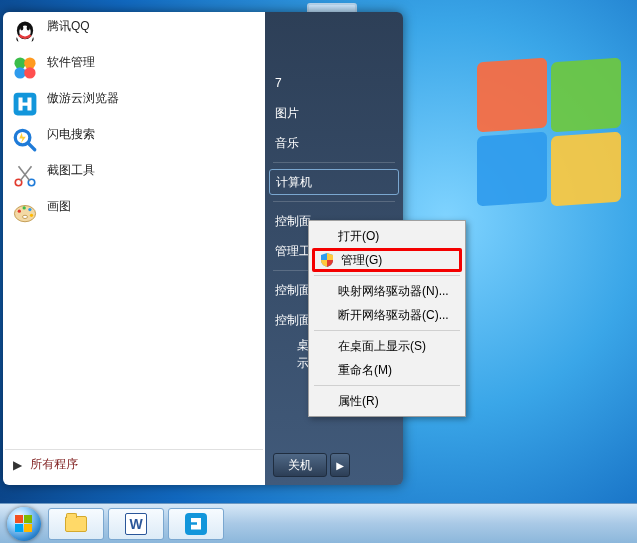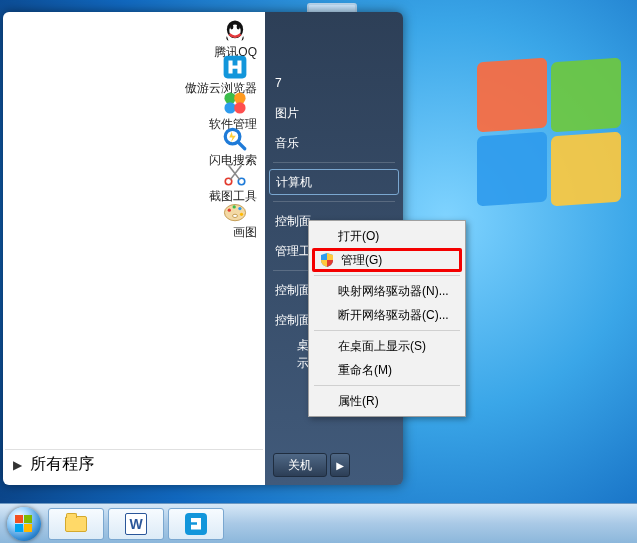--- a/index.html
+++ b/index.html
@@ -14,26 +14,26 @@
   .q4{background:#ffc93c;left:74px;top:74px;transform:skewY(-4deg);}
   .monitor-icon{position:absolute;left:302px;top:3px;width:60px;height:55px;}
   .monitor-icon .screen{width:50px;height:35px;background:linear-gradient(#cfe9ff,#6db9f0);border:2px solid #b8d5ee;border-radius:3px;margin:0 auto;}
   .monitor-icon .stand{width:12px;height:10px;background:#d0d0d0;margin:0 auto;}
   .monitor-icon .base{width:30px;height:5px;background:#b0b0b0;border-radius:2px;margin:0 auto;}
   .start-menu{position:absolute;left:3px;top:12px;width:400px;height:473px;display:flex;
     border-radius:6px;box-shadow:0 0 12px rgba(0,0,0,.5);overflow:visible;}
   .left-panel{width:262px;background:#fff;border-top-left-radius:6px;border-bottom-left-radius:6px;
     display:flex;flex-direction:column;padding:6px 2px;}
   .program-list{flex:1;}
-  .program-item{display:flex;align-items:flex-end;height:36px;padding:0 6px;cursor:pointer;border-radius:3px;flex-direction:column;}
+  .program-item{display:flex;align-items:flex-start;height:36px;padding:0 6px;cursor:pointer;border-radius:3px;}
   .program-item .icon{width:28px;height:28px;margin-right:8px;display:flex;align-items:center;justify-content:center;font-size:20px;}
   .program-item .label{font-size:12px;color:#222;}
   .all-programs{display:flex;align-items:center;height:30px;padding:0 8px;border-top:1px solid #e0e0e0;cursor:pointer;}
   .all-programs .arrow{font-size:12px;margin-right:8px;color:#333;}
-  .all-programs .label{font-size:16px;color:#000000;}
+  .all-programs .label{font-size:12px;color:#7f1d1d;}
   .right-panel{width:138px;background:linear-gradient(#2d3f57,#415a7a);border-top-right-radius:6px;border-bottom-right-radius:6px;
     display:flex;flex-direction:column;padding-top:56px;position:relative;}
   .right-item{height:30px;display:flex;align-items:center;padding:0 10px;color:#fff;font-size:12px;cursor:pointer;}
   .right-item.hl{border:1px solid #7aa7d0;border-radius:3px;margin:2px 4px;height:26px;padding:0 6px;align-items:center;}
   .sep{height:1px;background:rgba(255,255,255,.18);margin:4px 8px;}
   .shutdown-row{display:flex;align-items:center;margin:auto 8px 8px 8px;}
   .shutdown-btn{width:54px;height:24px;background:linear-gradient(#4f6886,#2c3e56);border:1px solid #1f2d3f;border-radius:3px;
     color:#fff;font-size:12px;display:flex;align-items:center;justify-content:center;cursor:pointer;}
   .shutdown-arrow{width:20px;height:24px;background:linear-gradient(#4f6886,#2c3e56);border:1px solid #1f2d3f;border-radius:3px;
     margin-left:3px;color:#fff;font-size:10px;display:flex;align-items:center;justify-content:center;cursor:pointer;}
@@ -100,39 +100,39 @@
                 <path d="M9 20 Q16 26 23 20" stroke="#e4393c" stroke-width="3" fill="none"></path>
                 <path d="M6 22 q-2 4 2 6" fill="#111"></path>
                 <path d="M26 22 q2 4 -2 6" fill="#111"></path>
               </svg>
           </span>
           <span class="label">腾讯QQ</span>
         </div>
 
 
         <div class="program-item">
-          <span class="icon ic-maxthon">
-            <svg viewBox="0 0 32 32">
-                <rect x="2" y="2" width="28" height="28" rx="5" fill="#1296db"></rect>
-                <path d="M8 8 h5 v6 h6 v-6 h5 v16 h-5 v-6 h-6 v6 h-5 z" fill="#fff"></path>
-              </svg>
-          </span>
-          <span class="label">傲游云浏览器</span>
-        </div>
-
-        <div class="program-item">
           <span class="icon ic-soft">
             <svg viewBox="0 0 32 32">
                 <circle cx="10" cy="10" r="7" fill="#3bbd4a"></circle>
                 <circle cx="22" cy="10" r="7" fill="#ff9a1f"></circle>
                 <circle cx="10" cy="22" r="7" fill="#2e9bed"></circle>
                 <circle cx="22" cy="22" r="7" fill="#ff4f4f"></circle>
               </svg>
           </span>
           <span class="label">软件管理</span>
+        </div>
+
+        <div class="program-item">
+          <span class="icon ic-maxthon">
+            <svg viewBox="0 0 32 32">
+                <rect x="2" y="2" width="28" height="28" rx="5" fill="#1296db"></rect>
+                <path d="M8 8 h5 v6 h6 v-6 h5 v16 h-5 v-6 h-6 v6 h-5 z" fill="#fff"></path>
+              </svg>
+          </span>
+          <span class="label">傲游云浏览器</span>
         </div>
 
         <div class="program-item">
           <span class="icon ic-search">
             <svg viewBox="0 0 32 32">
                 <circle cx="13" cy="13" r="9" fill="none" stroke="#1f7bd8" stroke-width="4"></circle>
                 <line x1="20" y1="20" x2="28" y2="28" stroke="#1f7bd8" stroke-width="4" stroke-linecap="round"></line>
                 <path d="M12 7 l-3 7 h4 l-2 6 l6 -8 h-4 z" fill="#ffcf3a"></path>
               </svg>
           </span>

